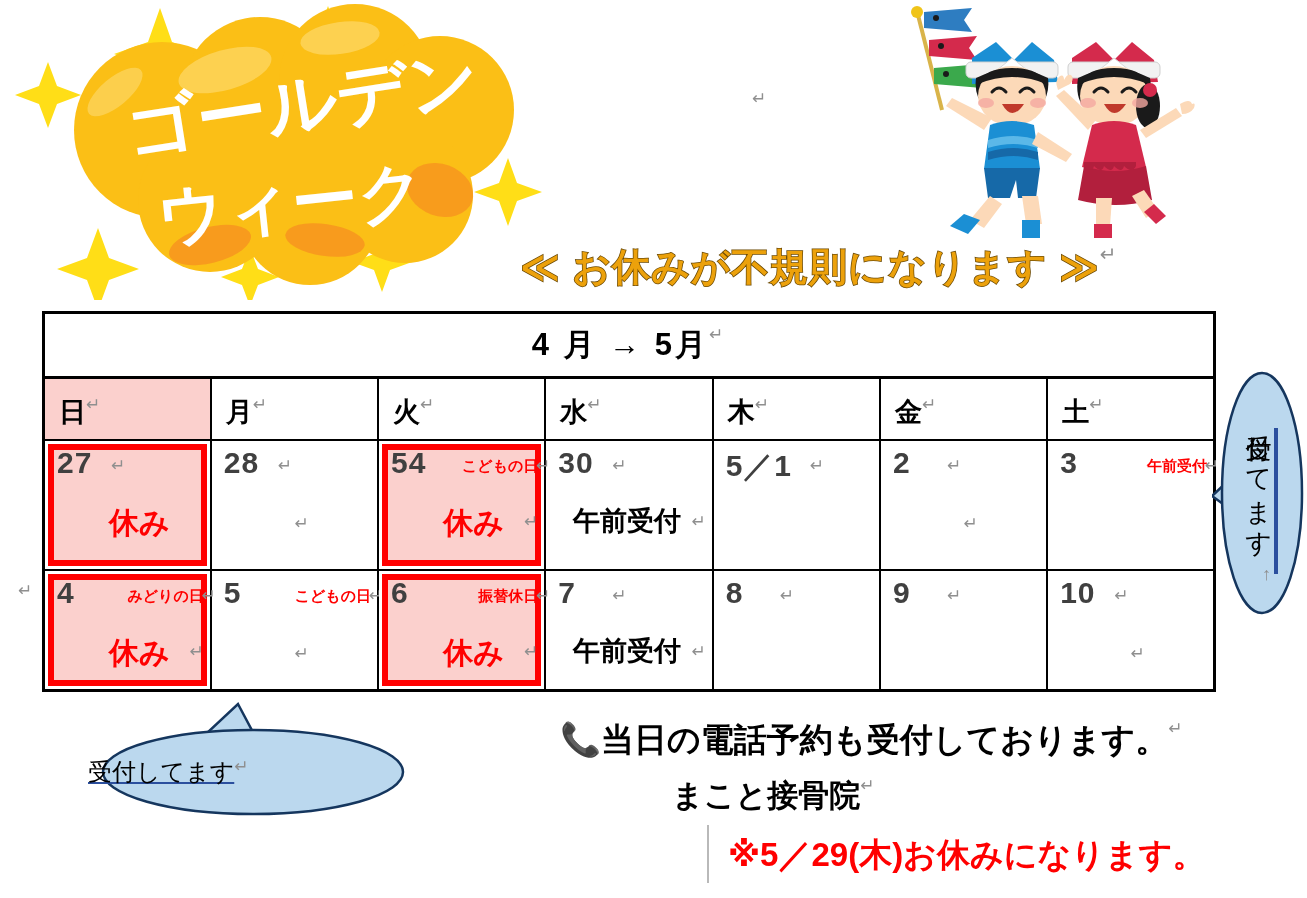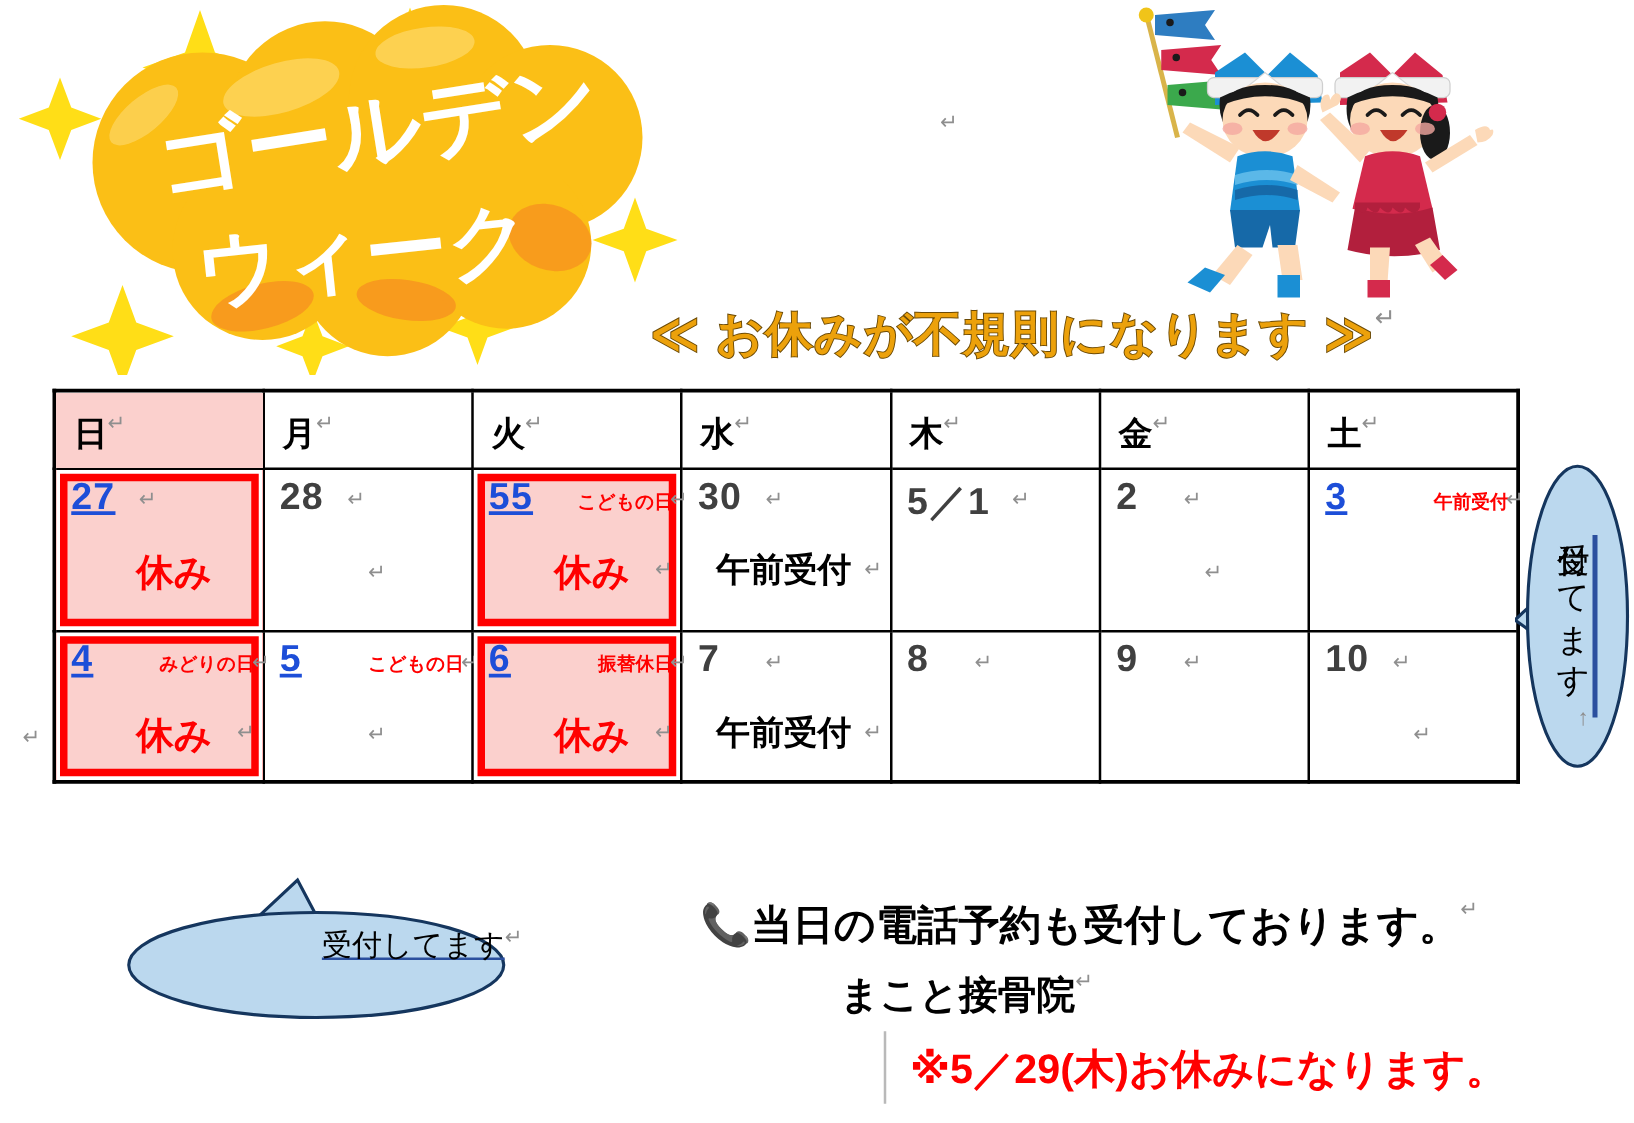--- a/index.html
+++ b/index.html
@@ -56,42 +56,42 @@
     padding:6px 0 0 14px;vertical-align:middle;
   }
   #cal .dow.sun{background:#FBD0CD;}
   #cal td.day{height:128px;}
   #cal td.day.r2{height:118px;}
 
   .daynum{
     position:absolute;left:12px;top:5px;
     font-size:30px;font-weight:bold;color:#404040;letter-spacing:1px;
   }
-  .daynum.red{color:#1d4ed8;text-decoration:underline;}
+  .daynum.red{color:#404040;}
   .hol{
     position:absolute;right:6px;top:16px;
     font-size:15px;font-weight:bold;color:#FF0000;white-space:nowrap;
   }
   .note{
     position:absolute;left:0;right:4px;top:62px;
     text-align:center;font-size:27px;font-weight:bold;color:#000;
   }
   .note.yasumi{color:#FF0000;font-size:30px;padding-left:28px;}
   .cellret{position:absolute;font-size:17px;color:#8f8f8f;}
 
   
   td.hl{
     background:#FBD0CD;
     box-shadow:inset 0 0 0 3px #ffffff, inset 0 0 0 9px #FF0000;
   }
 
   
   #bubble-bottom{position:absolute;left:88px;top:700px;width:330px;height:120px;}
   #bubble-bottom .txt{
-    position:absolute;left:0;right:0;top:40px;text-align:right;
+    position:absolute;left:0;right:0;top:56px;text-align:left;
     font-size:24px;color:#000;font-weight:normal;
   }
   #bubble-bottom .txt u{text-decoration:underline;text-decoration-color:#2b4f9e;}
 
   #bubble-right{position:absolute;left:1212px;top:368px;width:95px;height:250px;}
   #bubble-right .txt{
     position:absolute;left:30px;top:46px;
     writing-mode:vertical-rl;text-orientation:upright;
     font-size:26px;color:#000;letter-spacing:2px;
   }
@@ -225,41 +225,44 @@
 <div id="headline">
   <span>≪ お休みが不規則になります ≫</span><span class="ret">↵</span>
 </div>
 
 <span id="top-ret" class="ret">↵</span>
 <span id="left-ret" class="ret">↵</span>
 
 <table id="cal">
   <tbody id="cal-body">
       <tr>
+        <td class="title-cell" colspan="7"><span>4 月 → 5月</span><span class="ret">↵</span></td>
+      </tr>
+      <tr>
         <td class="dow sun"><span>日</span><span class="ret">↵</span></td>
         <td class="dow"><span>月</span><span class="ret">↵</span></td>
         <td class="dow"><span>火</span><span class="ret">↵</span></td>
         <td class="dow"><span>水</span><span class="ret">↵</span></td>
         <td class="dow"><span>木</span><span class="ret">↵</span></td>
         <td class="dow"><span>金</span><span class="ret">↵</span></td>
         <td class="dow"><span>土</span><span class="ret">↵</span></td>
       </tr>
       <tr>
         <td class="day hl">
           <span class="daynum red">27</span>
           <span class="cellret" style="left: 66px; top: 14px;">↵</span>
           <span class="note yasumi">休み</span>
         </td>
         <td class="day">
           <span class="daynum">28</span>
           <span class="cellret" style="left: 66px; top: 14px;">↵</span>
           <span class="cellret" style="left: 50%; top: 72px;">↵</span>
         </td>
         <td class="day hl">
-          <span class="daynum red">55</span>
+          <span class="daynum red">54</span>
           <span class="hol">こどもの日</span>
           <span class="cellret" style="right: -6px; top: 14px;">↵</span>
           <span class="note yasumi">休み</span>
           <span class="cellret" style="right: 6px; top: 70px;">↵</span>
         </td>
         <td class="day">
           <span class="daynum">30</span>
           <span class="cellret" style="left: 66px; top: 14px;">↵</span>
           <span class="note">午前受付</span>
           <span class="cellret" style="right: 6px; top: 70px;">↵</span>

